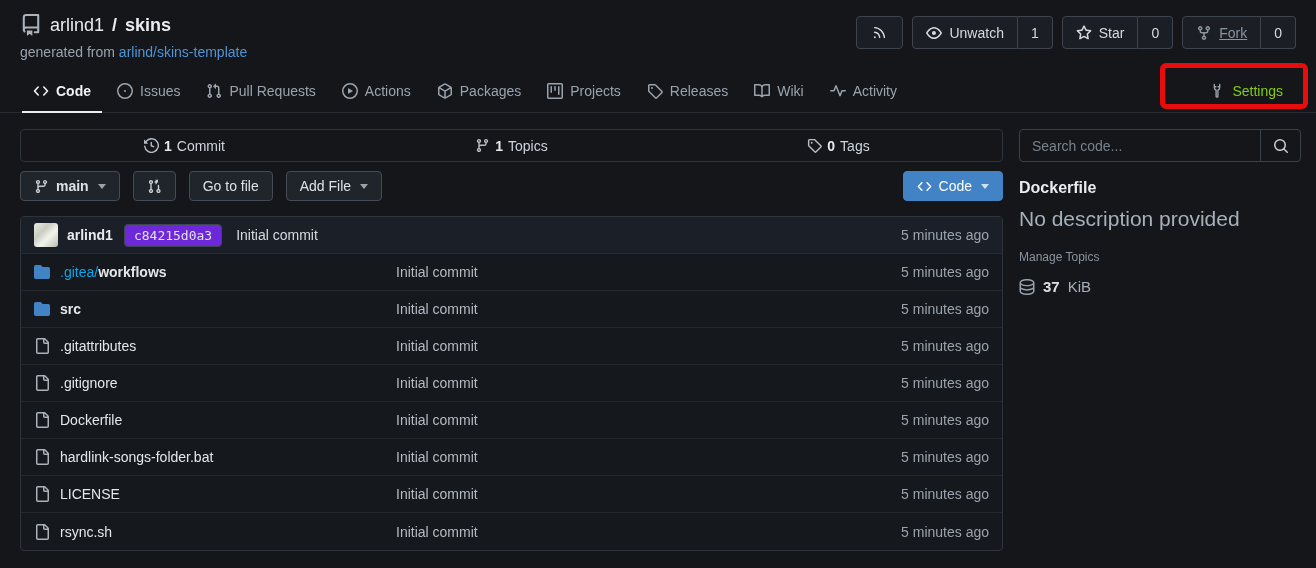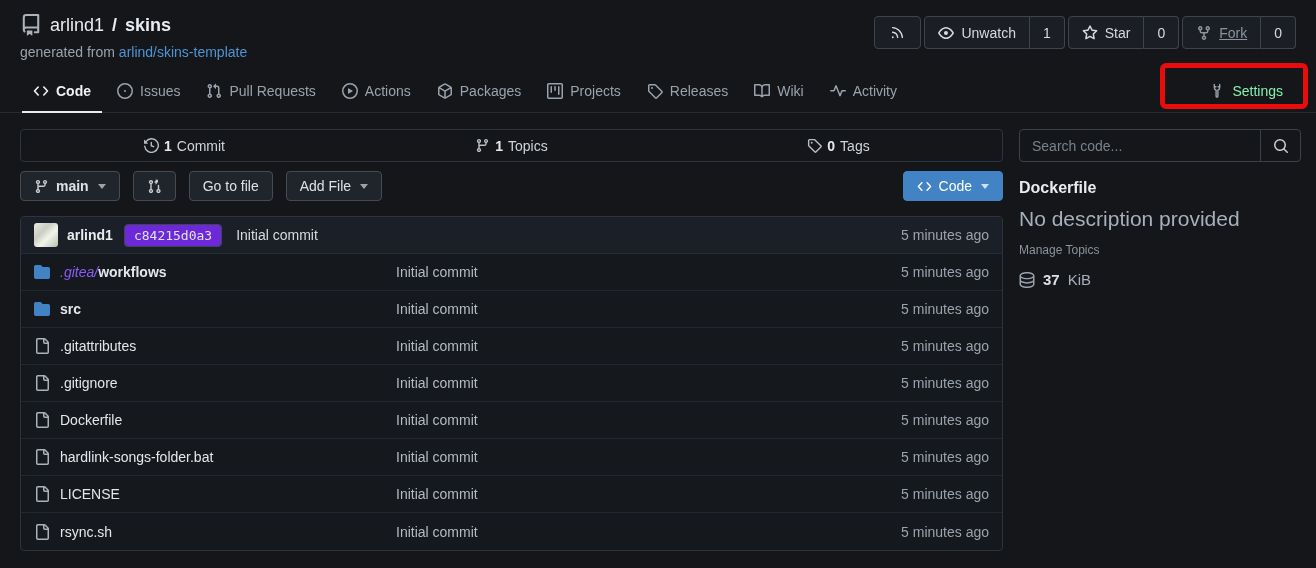--- a/index.html
+++ b/index.html
@@ -17,41 +17,41 @@
   
   .top-header { display:flex; justify-content:space-between; align-items:flex-start; padding:14px 20px 0 20px; }
   .title-row { display:flex; align-items:center; gap:8px; font-size:18px; color:#e8ebef; }
   .title-row .owner { font-weight:400; color:#e8ebef; }
   .title-row .slash { font-weight:700; color:#e8ebef; }
   .title-row .repo { font-weight:700; color:#e8ebef; }
   .repo-icon { color:#aab2bb; }
   .generated { margin:8px 0 0 0; font-size:14px; color:#9aa3ad; }
   .generated a { color:#4f94d4; }
 
-  .header-actions { display:flex; gap:3px; margin-top:2px; }
+  .header-actions { display:flex; gap:9px; margin-top:2px; }
   .hbtn, .hgroup-seg {
     background:#1b1f25; border:1px solid #3e444d; color:#d6dade;
     height:33px; display:flex; align-items:center; gap:7px; padding:0 13px;
     font-size:14px; border-radius:4px; cursor:pointer;
   }
   .hgroup { display:flex; }
   .hgroup .hgroup-seg:first-child { border-radius:4px 0 0 4px; }
   .hgroup .hgroup-seg:last-child { border-radius:0 4px 4px 0; border-left:none; min-width:34px; justify-content:center; }
   .hbtn.icon-only { padding:0 15px; }
   .dim { color:#8b939e;text-decoration:underline; }
 
   
   .tab-bar { display:flex; align-items:stretch; padding:0 20px; margin-top:10px; border-bottom:1px solid #262b32; height:43px; }
   .tab { display:flex; align-items:center; gap:7px; padding:0 13px; color:#9aa3ad; font-size:14px; cursor:pointer; position:relative; }
   .tab .t-ico { color:#9aa3ad; }
   .tab.active { color:#f0f3f6; font-weight:600; }
   .tab.active .t-ico { color:#f0f3f6; }
   .tab.active::after { content:""; position:absolute; left:2px; right:2px; bottom:-1px; height:2px; background:#e8ebef; }
   .tab-spacer { flex:1; }
-  .tab.settings { color:#86efac; }
+  .tab.settings { color:#84cc16; }
   .annotation-box { position:absolute; top:-7px; bottom:3px; left:-36px; right:-12px; border:5px solid #e80c0c; border-radius:6px; pointer-events:none; }
 
   
   .main { display:flex; gap:16px; padding:16px 10px 0 20px; }
   .content { width:983px; flex:none; }
   .sidebar { width:282px; flex:none; }
 
   
   .stats-bar { display:flex; border:1px solid #2e343d; border-radius:4px; height:33px; align-items:center; }
   .stat { flex:1; display:flex; justify-content:center; align-items:center; gap:5px; color:#cfd4da; font-size:14px; cursor:pointer; }
@@ -81,35 +81,35 @@
     background:#6d28d9; border:1px solid #3f4551; border-radius:4px; padding:3px 9px; margin-left:11px; cursor:pointer; }
   .commit-msg { color:#d7dbe0; margin-left:14px; cursor:pointer; }
   .commit-time { margin-left:auto; color:#9aa3ad; }
 
   .file-row { display:flex; align-items:center; height:37px; padding:0 13px; border-bottom:1px solid #23282f; }
   .file-row:last-child { border-bottom:none; }
   .f-ico { margin-right:10px; }
   .folder-ico { color:#4183c4; }
   .file-ico { color:#aab2bb; }
   .f-name { color:#e3e7eb; cursor:pointer; }
-  .f-name .prefix { color:#8b5cf6; font-weight:400;font-style:italic; }
+  .f-name .prefix { color:#0ea5e9; font-weight:400; }
   .f-name.is-dir { font-weight:700; }
   .f-msg { position:absolute; left:375px; color:#b4bbc3; cursor:pointer; }
   .file-row, .commit-row { position:relative; }
   .f-time { margin-left:auto; color:#9aa3ad; }
 
   
   .search-box { display:flex; border:1px solid #3a414a; border-radius:4px; height:33px; overflow:hidden; }
   .search-box input { flex:1; background:transparent; border:none; outline:none; color:#dde1e6;
     font-family:"Liberation Sans", sans-serif; font-size:14px; padding:0 12px; }
   .search-box input::placeholder { color:#79828c; }
   .search-btn { width:40px; display:flex; align-items:center; justify-content:center; border-left:1px solid #3a414a; color:#c6ccd3; cursor:pointer; }
   .desc-title { font-size:16px; font-weight:700; color:#e8ebef; margin-top:17px; }
   .desc-text { font-size:21px; color:#a7b0ba; margin-top:10px; }
-  .manage-topics { display:inline-block; font-size:12px; color:#8a939e; margin-top:12px; cursor:pointer; }
+  .manage-topics { display:inline-block; font-size:12px; color:#8a939e; margin-top:19px; cursor:pointer; }
   .repo-size { display:flex; align-items:center; gap:8px; margin-top:14px; color:#9aa3ad; }
   .repo-size .sz-num { font-weight:700; font-size:15px; color:#dde1e6; }
   .repo-size .sz-unit { font-size:15px; color:#a7b0ba; }
 </style>
 </head>
 <body>
 
 <div class="top-header">
   <div>
     <div class="title-row">

